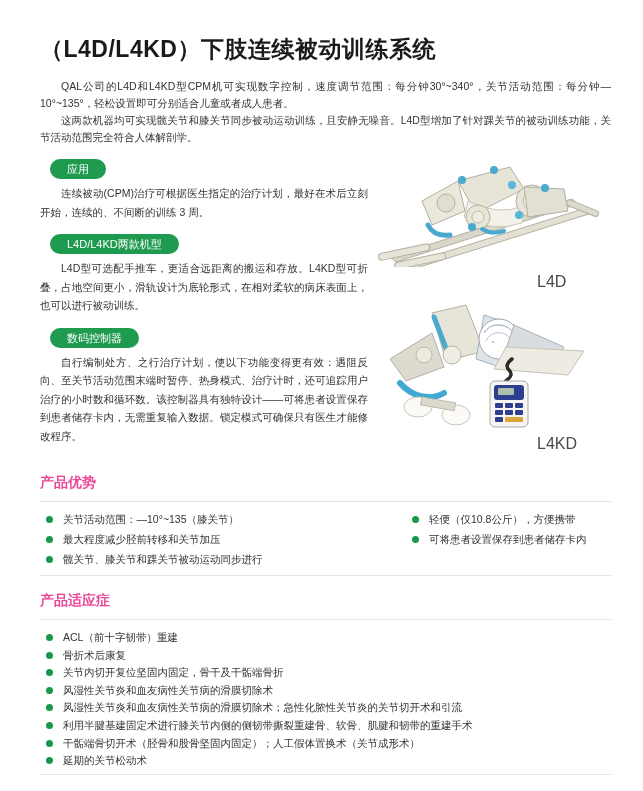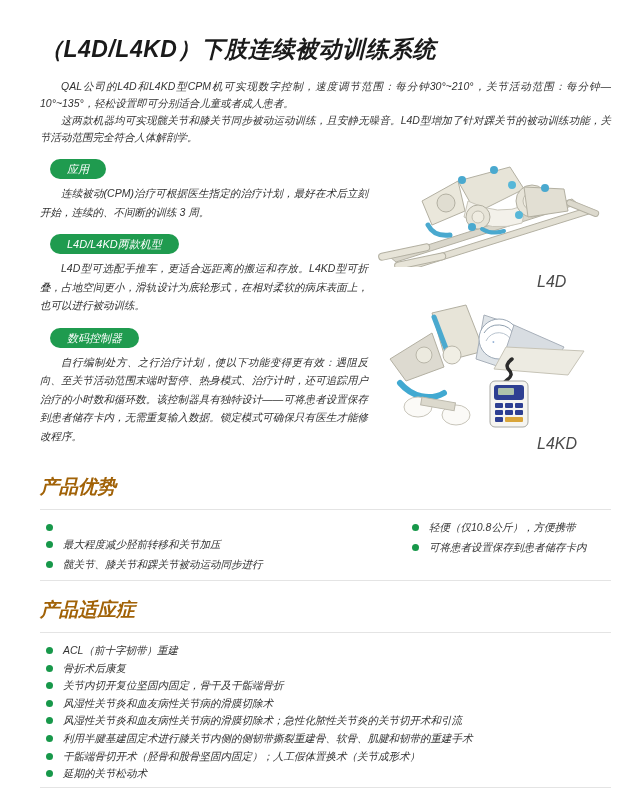--- a/index.html
+++ b/index.html
@@ -3,21 +3,21 @@
 <meta charset="utf-8">
 <style>
   * { box-sizing: border-box; margin: 0; padding: 0; }
   html, body { width: 643px; height: 791px; }
   body {
     font-family: "Liberation Sans", "DejaVu Sans", sans-serif;
     background: #ffffff;
     color: #333333;
     overflow: hidden;
   }
-  .page { padding: 34px 32px 0 40px; width: 643px; font-style: italic; }
+  .page { padding: 34px 32px 0 40px; width: 643px; }
 
   h1.title {
     font-size: 23px;
     font-weight: bold;
     color: #1a1a1a;
     letter-spacing: 0.5px;
     margin-bottom: 13px;
   }
 
   .intro p {
@@ -58,23 +58,23 @@
   figcaption {
     font-size: 16px;
     color: #4a4a4a;
     margin: 2px 0 0 165px;
   }
   .fig-l4kd { margin-top: 6px; }
 
   
   .section { margin-top: 16px; }
   .section h2 {
-    font-size: 19px;
+    font-size: 14px;
     font-weight: bold;
-    color: #a16207;
+    color: #ec4899;
     margin-bottom: 9px;
   }
   .rule {
     border: none;
     border-top: 1px solid #e4e4e4;
     height: 0;
     margin-bottom: 11px;
   }
   .list { list-style: none; }
   .list li {
@@ -99,21 +99,21 @@
   .list-gap { height: 2px; }
 </style>
 </head>
 <body>
 
 <div class="page">
 
   <h1 class="title">（L4D/L4KD）下肢连续被动训练系统</h1>
 
   <div class="intro">
-    <p>QAL公司的L4D和L4KD型CPM机可实现数字控制，速度调节范围：每分钟30°~210°，关节活动范围：每分钟—10°~135°，轻松设置即可分别适合儿童或者成人患者。</p>
+    <p>QAL公司的L4D和L4KD型CPM机可实现数字控制，速度调节范围：每分钟30°~340°，关节活动范围：每分钟—10°~135°，轻松设置即可分别适合儿童或者成人患者。</p>
     <p>这两款机器均可实现髋关节和膝关节同步被动运动训练，且安静无噪音。L4D型增加了针对踝关节的被动训练功能，关节活动范围完全符合人体解剖学。</p>
   </div>
 
   <div class="mid">
 
     <div class="mid-left">
 
       <div class="badge-block">
         <span class="badge">应用</span>
         <p>连续被动(CPM)治疗可根据医生指定的治疗计划，最好在术后立刻开始，连续的、不间断的训练 3 周。</p>
@@ -217,20 +217,21 @@
     </div>
   </div>
 
   <div class="section">
     <h2>产品优势</h2>
     <hr class="rule">
     <div class="adv-columns">
       <ul class="list adv-list adv-col-left">
         <li>
             <span class="dot"></span>
+            <span>关节活动范围：—10°~135（膝关节）</span>
           </li>
         <li>
             <span class="dot"></span>
             <span>最大程度减少胫前转移和关节加压</span>
           </li>
         <li>
             <span class="dot"></span>
             <span>髋关节、膝关节和踝关节被动运动同步进行</span>
           </li>
       </ul>

